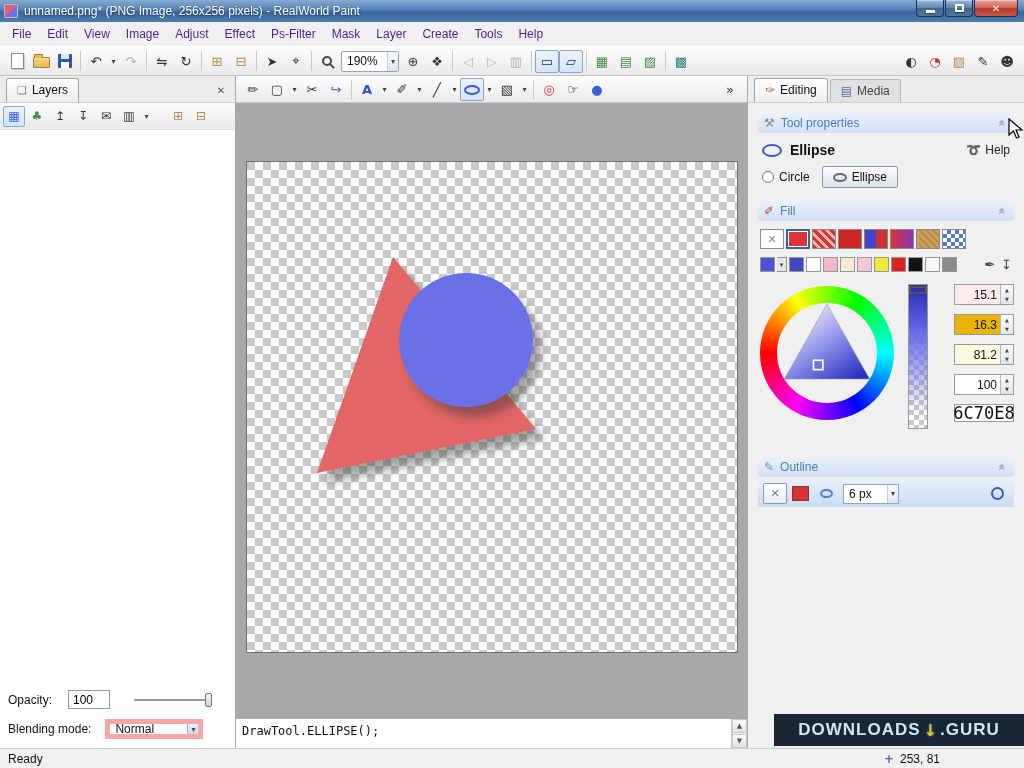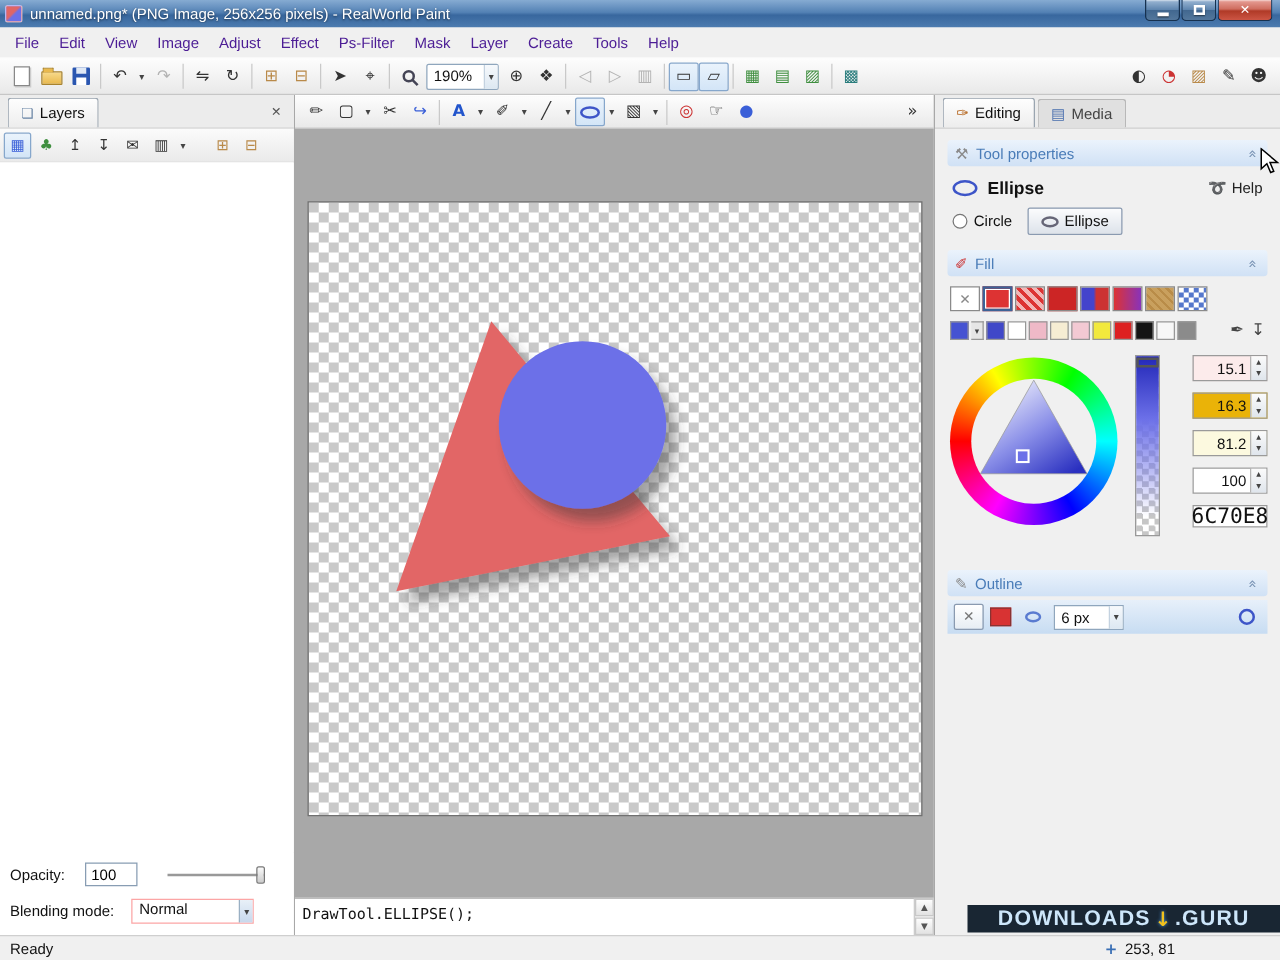--- a/index.html
+++ b/index.html
@@ -64,21 +64,21 @@
   .layer-tools{height:27px;display:flex;align-items:center;gap:1px;padding:0 3px;background:linear-gradient(#fbfbfb,#eaeaea);border-bottom:1px solid #ddd;flex:0 0 auto}
   .layer-tools .tb{min-width:22px;height:21px;font-size:12px}
   .layer-item{height:46px;background:#dcebf9;display:flex;align-items:center;padding:0 8px 0 14px;gap:26px;border-bottom:1px solid #cfe0f0;flex:0 0 auto}
   .layer-thumb{width:36px;height:28px;background:#fff;border:1px solid #b6c8da;box-shadow:1px 2px 3px rgba(0,0,0,.18)}
   .left-fill{flex:1;background:#fff}
   .left-bottom{height:66px;padding:8px 8px 6px;display:flex;flex-direction:column;gap:10px;background:#fff;flex:0 0 auto}
   .lrow{display:flex;align-items:center}
   .opacity-input{width:42px;height:19px;border:1px solid #889db3;background:#fff;font-size:12px;padding:0 4px;margin-left:16px;font-family:"Liberation Sans",sans-serif}
   .slider{width:78px;height:2px;background:#999;margin-left:24px;position:relative}
   .slider .knob{position:absolute;right:0;top:-6px;width:7px;height:14px;background:linear-gradient(#fafafa,#ccc);border:1px solid #777;border-radius:2px}
-  .blend-select{width:98px;height:20px;border:1px solid #fca5a5;background:#fff;display:flex;align-items:flex-start;margin-left:14px}
+  .blend-select{width:98px;height:20px;border:5px solid #fca5a5;background:#fff;display:flex;align-items:center;margin-left:14px}
   .blend-select .val{flex:1;padding-left:5px}
   .blend-select .dd{border-left:1px solid #9ab0c4;background:linear-gradient(#e8f0f8,#c8d8ec);height:100%}
 
   
   .canvas-area{flex:1;background:#a8a8a8;position:relative;overflow:hidden}
   .canvas-frame{position:absolute;left:50%;transform:translateX(-50%);top:58px;width:492px;height:492px;border:1px solid #707070}
   .cmd-row{height:30px;background:#fff;border-top:1px solid #a8a8a8;display:flex;flex:0 0 auto}
   .cmd-text{flex:1;font-family:"DejaVu Sans Mono",monospace;font-size:12px;padding:5px 6px;color:#111}
   .vscroll{width:16px;border-left:1px solid #ccc;background:#f2f2f2;display:flex;flex-direction:column;justify-content:space-between}
   .vbtn{height:14px;display:flex;align-items:center;justify-content:center;font-size:7px;color:#555;background:linear-gradient(#fdfdfd,#e2e2e2);border:1px solid #c8c8c8}
@@ -132,21 +132,21 @@
   .ol-select{width:56px;height:20px;border:1px solid #8fa6bd;background:#fff;display:flex;align-items:center}
   .ol-select .val{flex:1;padding-left:5px}
   .ol-select .dd{height:100%;border-left:1px solid #c4d2e0;background:linear-gradient(#f6f9fc,#dde8f2)}
   .ol-cap{margin-left:auto;width:24px;height:21px;display:flex;align-items:center;justify-content:center}
   .circle-icon{width:13px;height:13px;border:2px solid #3d55c8;border-radius:50%;display:inline-block}
 
   
   .statusbar{height:20px;background:#f0f0f0;border-top:1px solid #cfcfcf;display:flex;align-items:center;padding:0 8px;flex:0 0 auto}
   .coords{margin-left:auto;margin-right:76px;display:flex;gap:6px;align-items:center}
   .coords .cross{color:#3a6fb5;font-weight:bold}
-  .watermark{position:absolute;right:0;bottom:22px;width:250px;height:22px;background:#192633;display:flex;align-items:center;justify-content:center;gap:2px;z-index:6}
+  .watermark{position:absolute;right:0;bottom:22px;width:250px;height:32px;background:#192633;display:flex;align-items:center;justify-content:center;gap:2px;z-index:6}
   .wm-text{font-size:17px;font-weight:bold;color:#cde6fa;letter-spacing:1px}
   .wm-icon{color:#f2c21d;font-size:16px;font-weight:bold;text-shadow:0 0 3px #4a9ae0;margin:0 1px}
   .cursor{position:absolute;left:1008px;top:118px;z-index:9}
 </style>
 </head>
 <body>
 
 <div class="app">
 
   <div class="titlebar">

